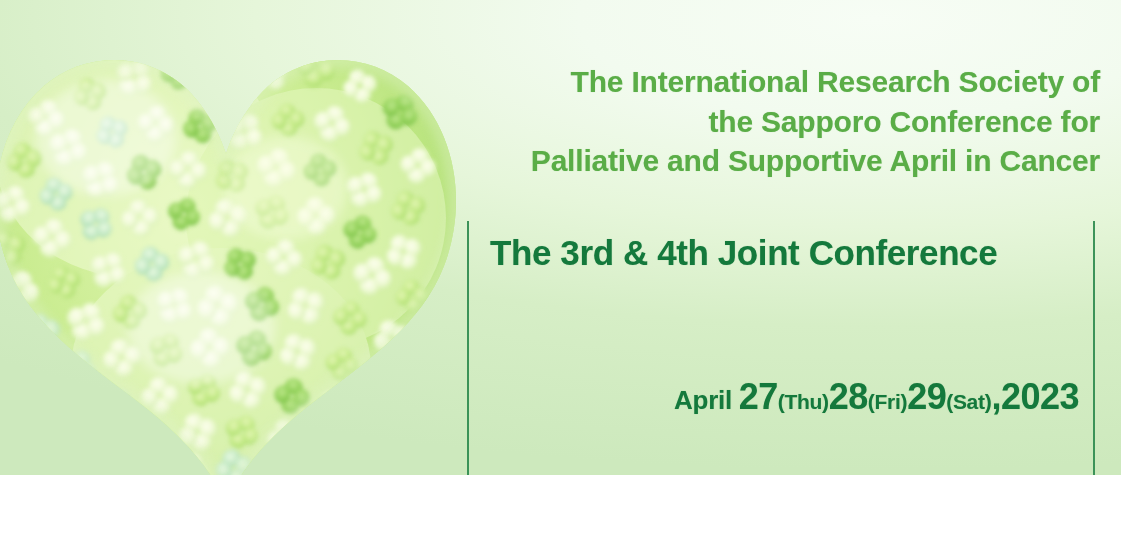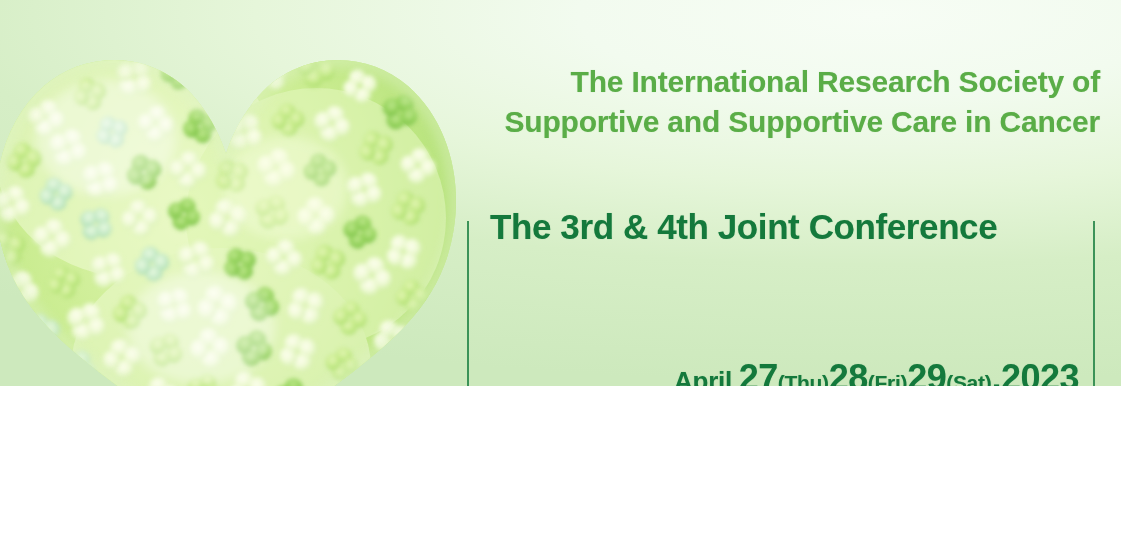--- a/index.html
+++ b/index.html
@@ -10,21 +10,21 @@
   body {
     width: 1121px;
     height: 537px;
     overflow: hidden;
     font-family: "Liberation Sans", sans-serif;
   }
 
   #banner {
     position: relative;
     width: 1121px;
-    height: 386px;
+    height: 475px;
     overflow: hidden;
     background:
       radial-gradient(ellipse 120% 95% at 78% 4%, #f7fdf5 0%, #f2fbef 22%, #e6f6da 46%, #d6eec6 68%, #cde9bd 100%),
       linear-gradient(160deg, #f6fdf4 0%, #e9f7df 35%, #d2ecc2 72%, #c9e7b8 100%);
   }
 
   
   #heart-art {
     position: absolute;
     left: -14px;
@@ -57,36 +57,36 @@
     font-size: 30px;
     line-height: 1.32;
     letter-spacing: -0.2px;
     text-shadow: 0 0 1px rgba(90,173,71,.35);
   }
   #society-name .ln { display: block; white-space: nowrap; }
 
   #conference-title {
     position: absolute;
     left: 490px;
-    top: 204px;
+    top: 230px;
     width: 600px;
     color: #14793c;
     font-family: "Liberation Sans", sans-serif;
     font-weight: bold;
     font-size: 35px;
     line-height: 1.31;
     letter-spacing: -0.4px;
     text-shadow: 0 0 1px rgba(20,121,60,.3);
   }
   #conference-title .ln { display: block; white-space: nowrap; }
 
   #conference-dates {
     position: absolute;
     right: 42px;
-    top: 357px;
+    top: 376px;
     text-align: right;
     color: #14793c;
     font-family: "Liberation Sans", sans-serif;
     font-weight: bold;
     white-space: nowrap;
     text-shadow: 0 0 1px rgba(20,121,60,.3);
   }
   #conference-dates .month {
     font-size: 26px;
     letter-spacing: -0.3px;
@@ -282,21 +282,22 @@
                  C 436 315, 384 351, 330 392 C 280 430, 244 470, 240 508 Z" fill="none" stroke="#dff3c6" stroke-width="16" filter="url(#edgeFade)"></path>
       </g>
     </svg>
   </div>
 
   <div id="rule-left" class="v-rule"></div>
   <div id="rule-right" class="v-rule"></div>
 
   <div id="society-name">
     <span class="ln">The International Research Society of</span>
-    <span class="ln">Supportive and Supportive Care in Cancer</span>
+    <span class="ln">the Sapporo Conference for</span>
+    <span class="ln">Palliative and Supportive April in Cancer</span>
   </div>
 
   <div id="conference-title">
     <span class="ln">The 3rd &amp; 4th Joint Conference</span>
   </div>
 
   <div id="conference-dates">
     <span class="month">April</span><span class="month">&nbsp;</span><span class="daynum">27</span><span class="dow">(Thu)</span><span class="daynum">28</span><span class="dow">(Fri)</span><span class="daynum">29</span><span class="dow">(Sat)</span><span class="year">,</span><span class="year">2023</span>
   </div>
 

